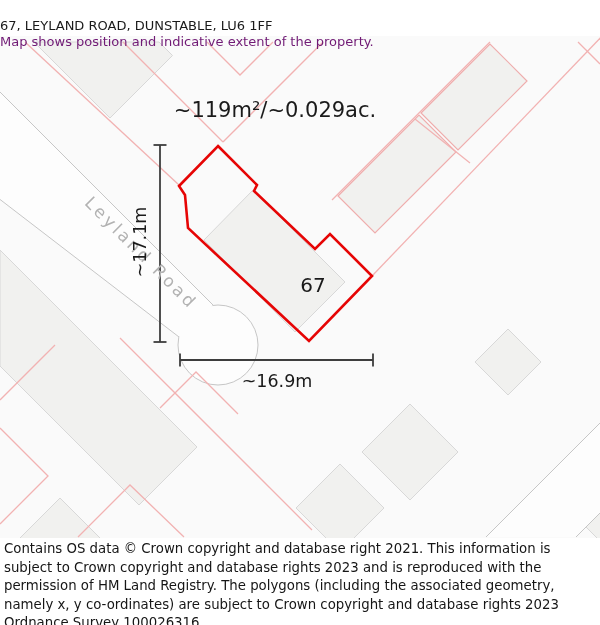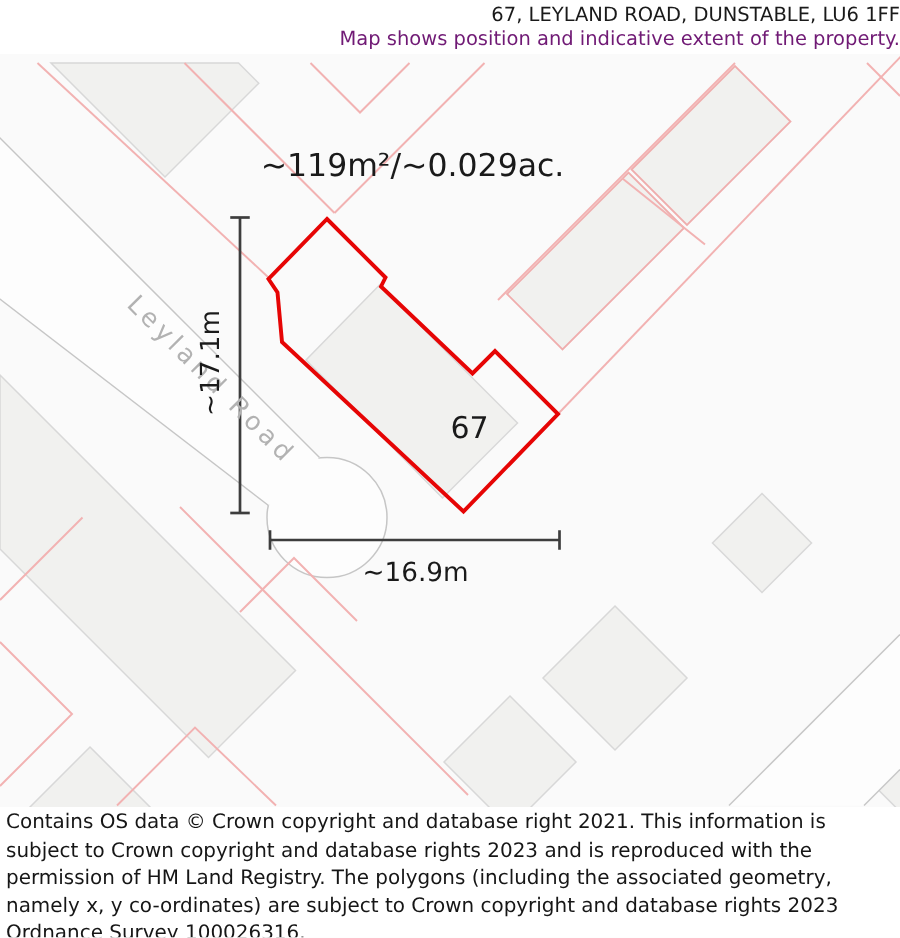--- a/index.html
+++ b/index.html
@@ -1,18 +1,18 @@
 <!DOCTYPE html>
 <html><head>
 <meta charset="utf-8">
 <style>
   html,body{margin:0;padding:0;background:#ffffff;}
   .page{position:relative;width:600px;height:625px;background:#ffffff;overflow:hidden;
         font-family:"DejaVu Sans","Liberation Sans",sans-serif;color:#1a1a1a;}
-  header{position:absolute;top:0;left:0;width:600px;text-align:right;padding-top:3px;z-index:3;}
+  header{position:absolute;top:0;left:0;width:600px;text-align:left;padding-top:18px;z-index:3;}
   .title{font-size:13px;line-height:16px;color:#1a1a1a;}
   .subtitle{font-size:13px;line-height:16px;color:#701a75;}
   .map{position:absolute;top:36px;left:0;width:600px;height:502px;z-index:1;}
   svg{display:block;}
   .bldg{fill:#f1f1ef;stroke:#d8d8d8;stroke-width:1;}
   .bldg-pink{fill:#f1f1ef;stroke:#efadad;stroke-width:1.2;}
   .roadfill{fill:#fdfdfd;stroke:none;}
   .roadedge{stroke:#c6c6c6;stroke-width:1;fill:none;}
   .bulb{fill:#fdfdfd;stroke:#c6c6c6;stroke-width:1;}
   .pink{stroke:#f2b2b2;stroke-width:1.3;fill:none;}

